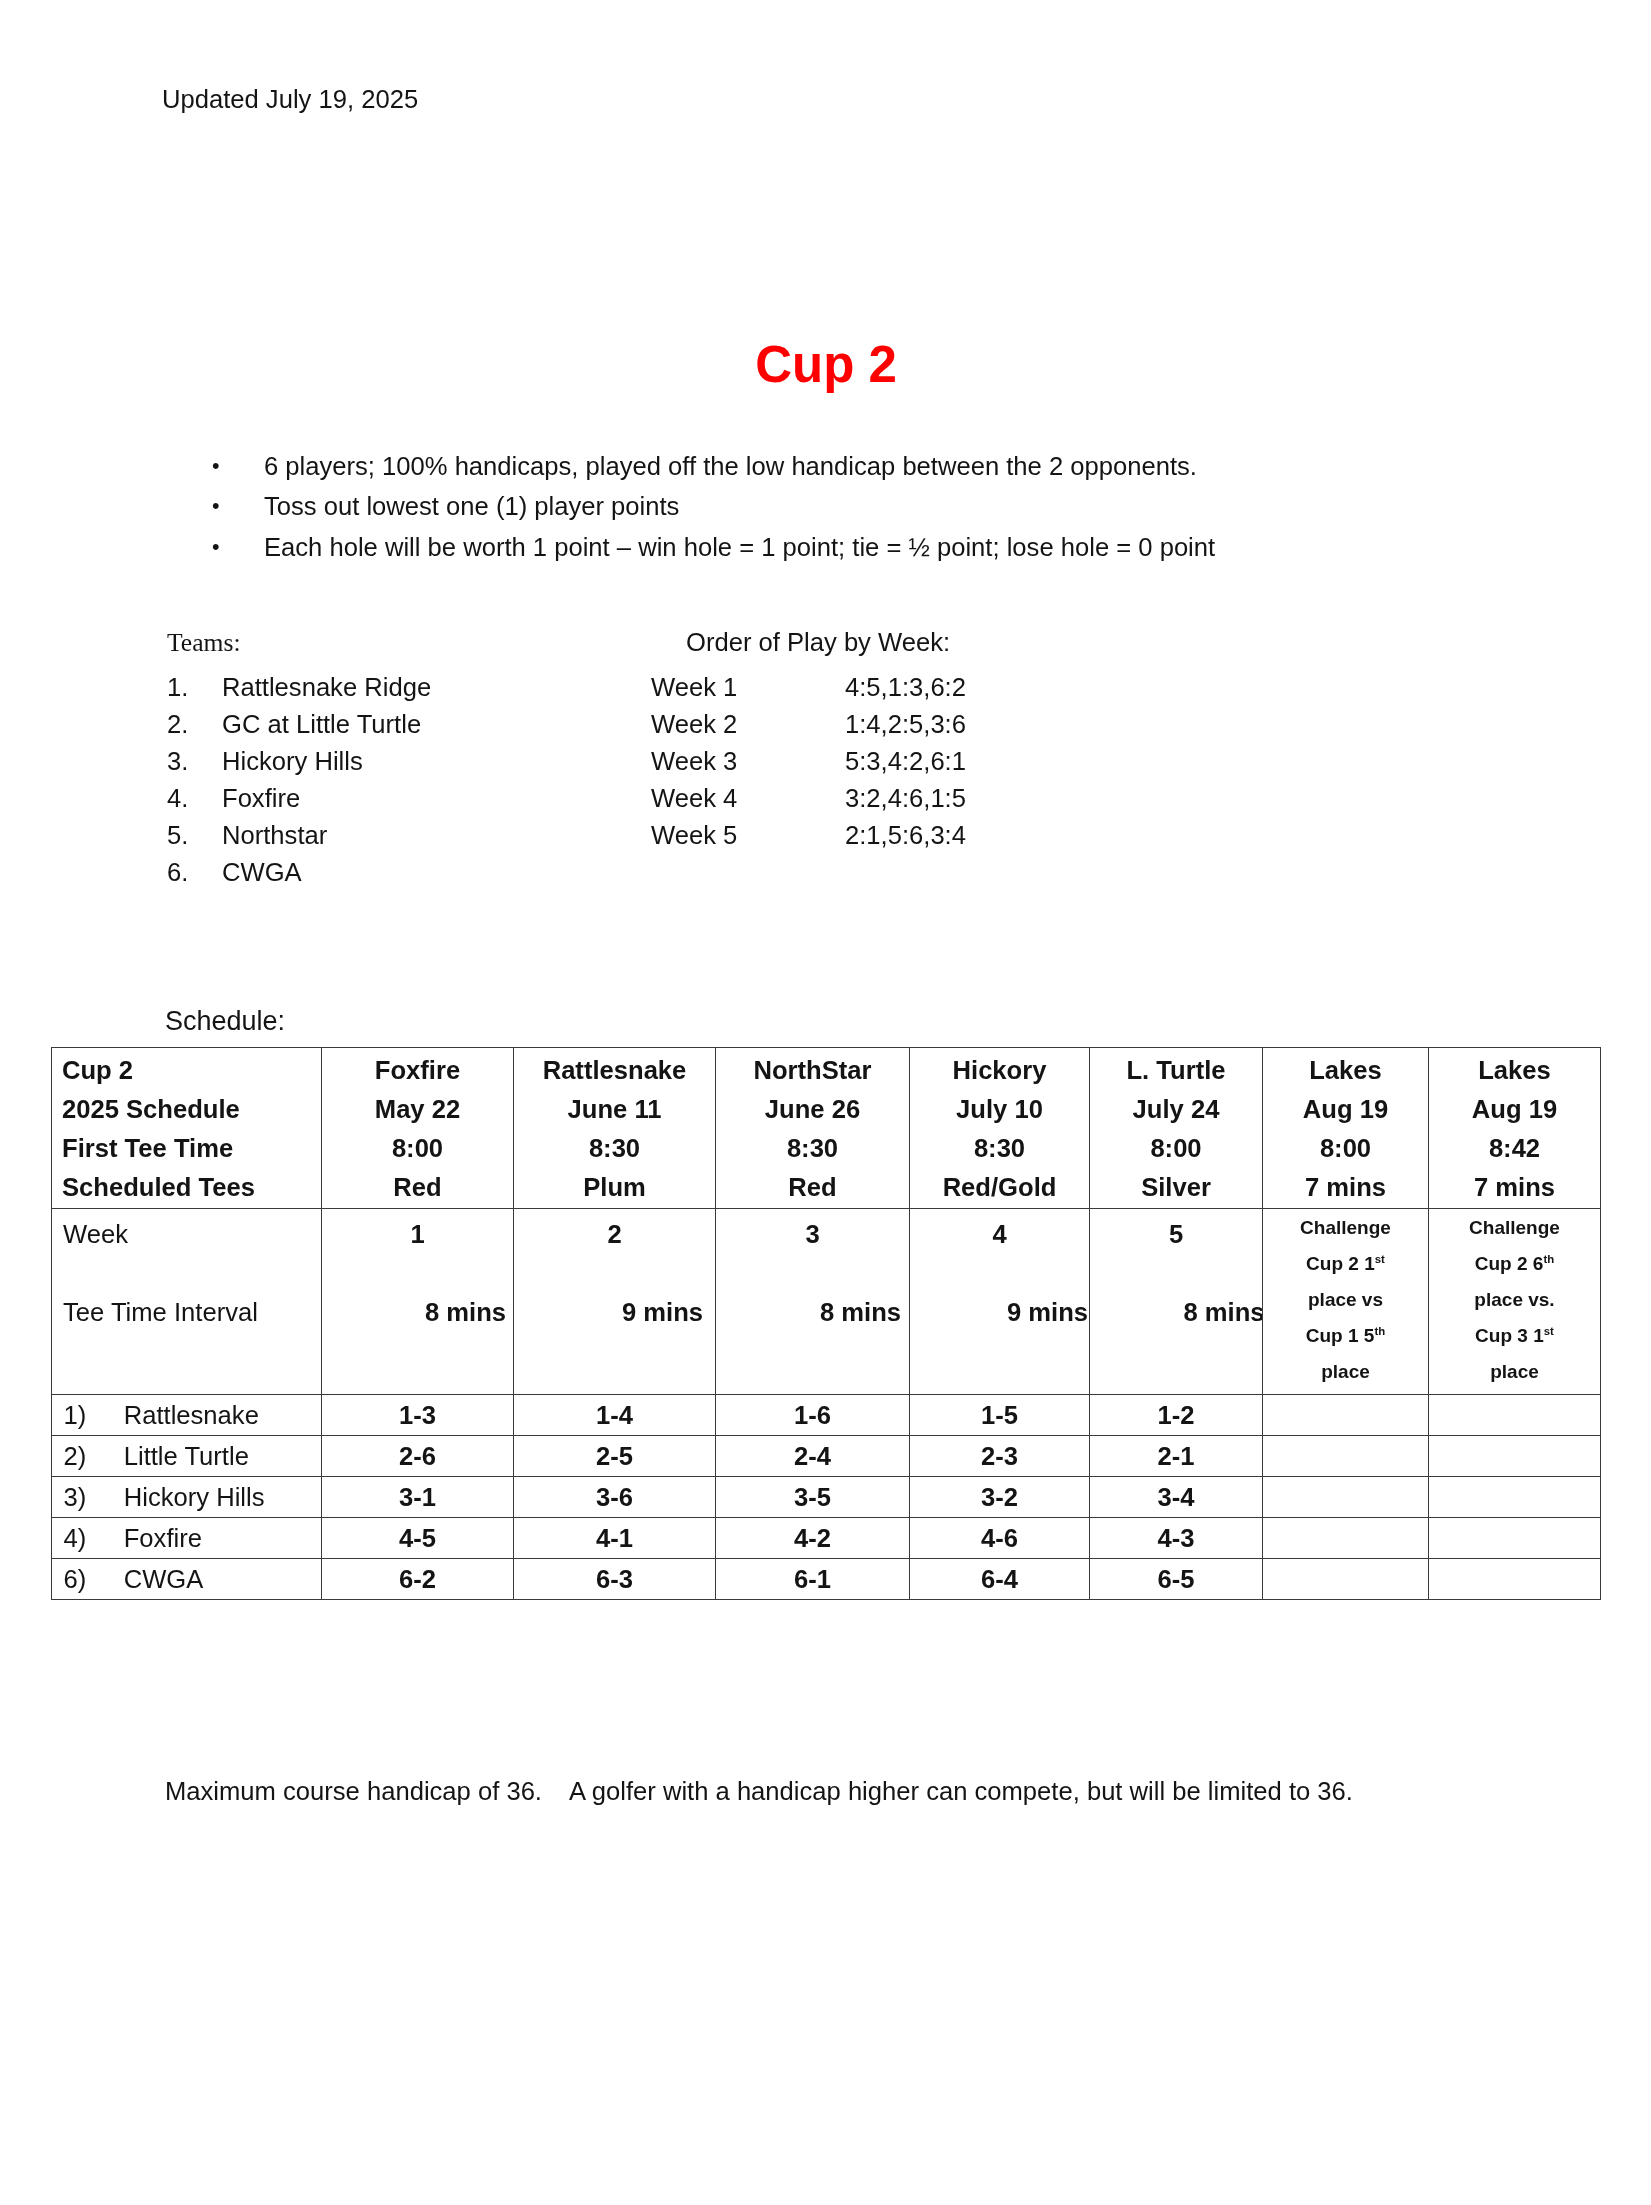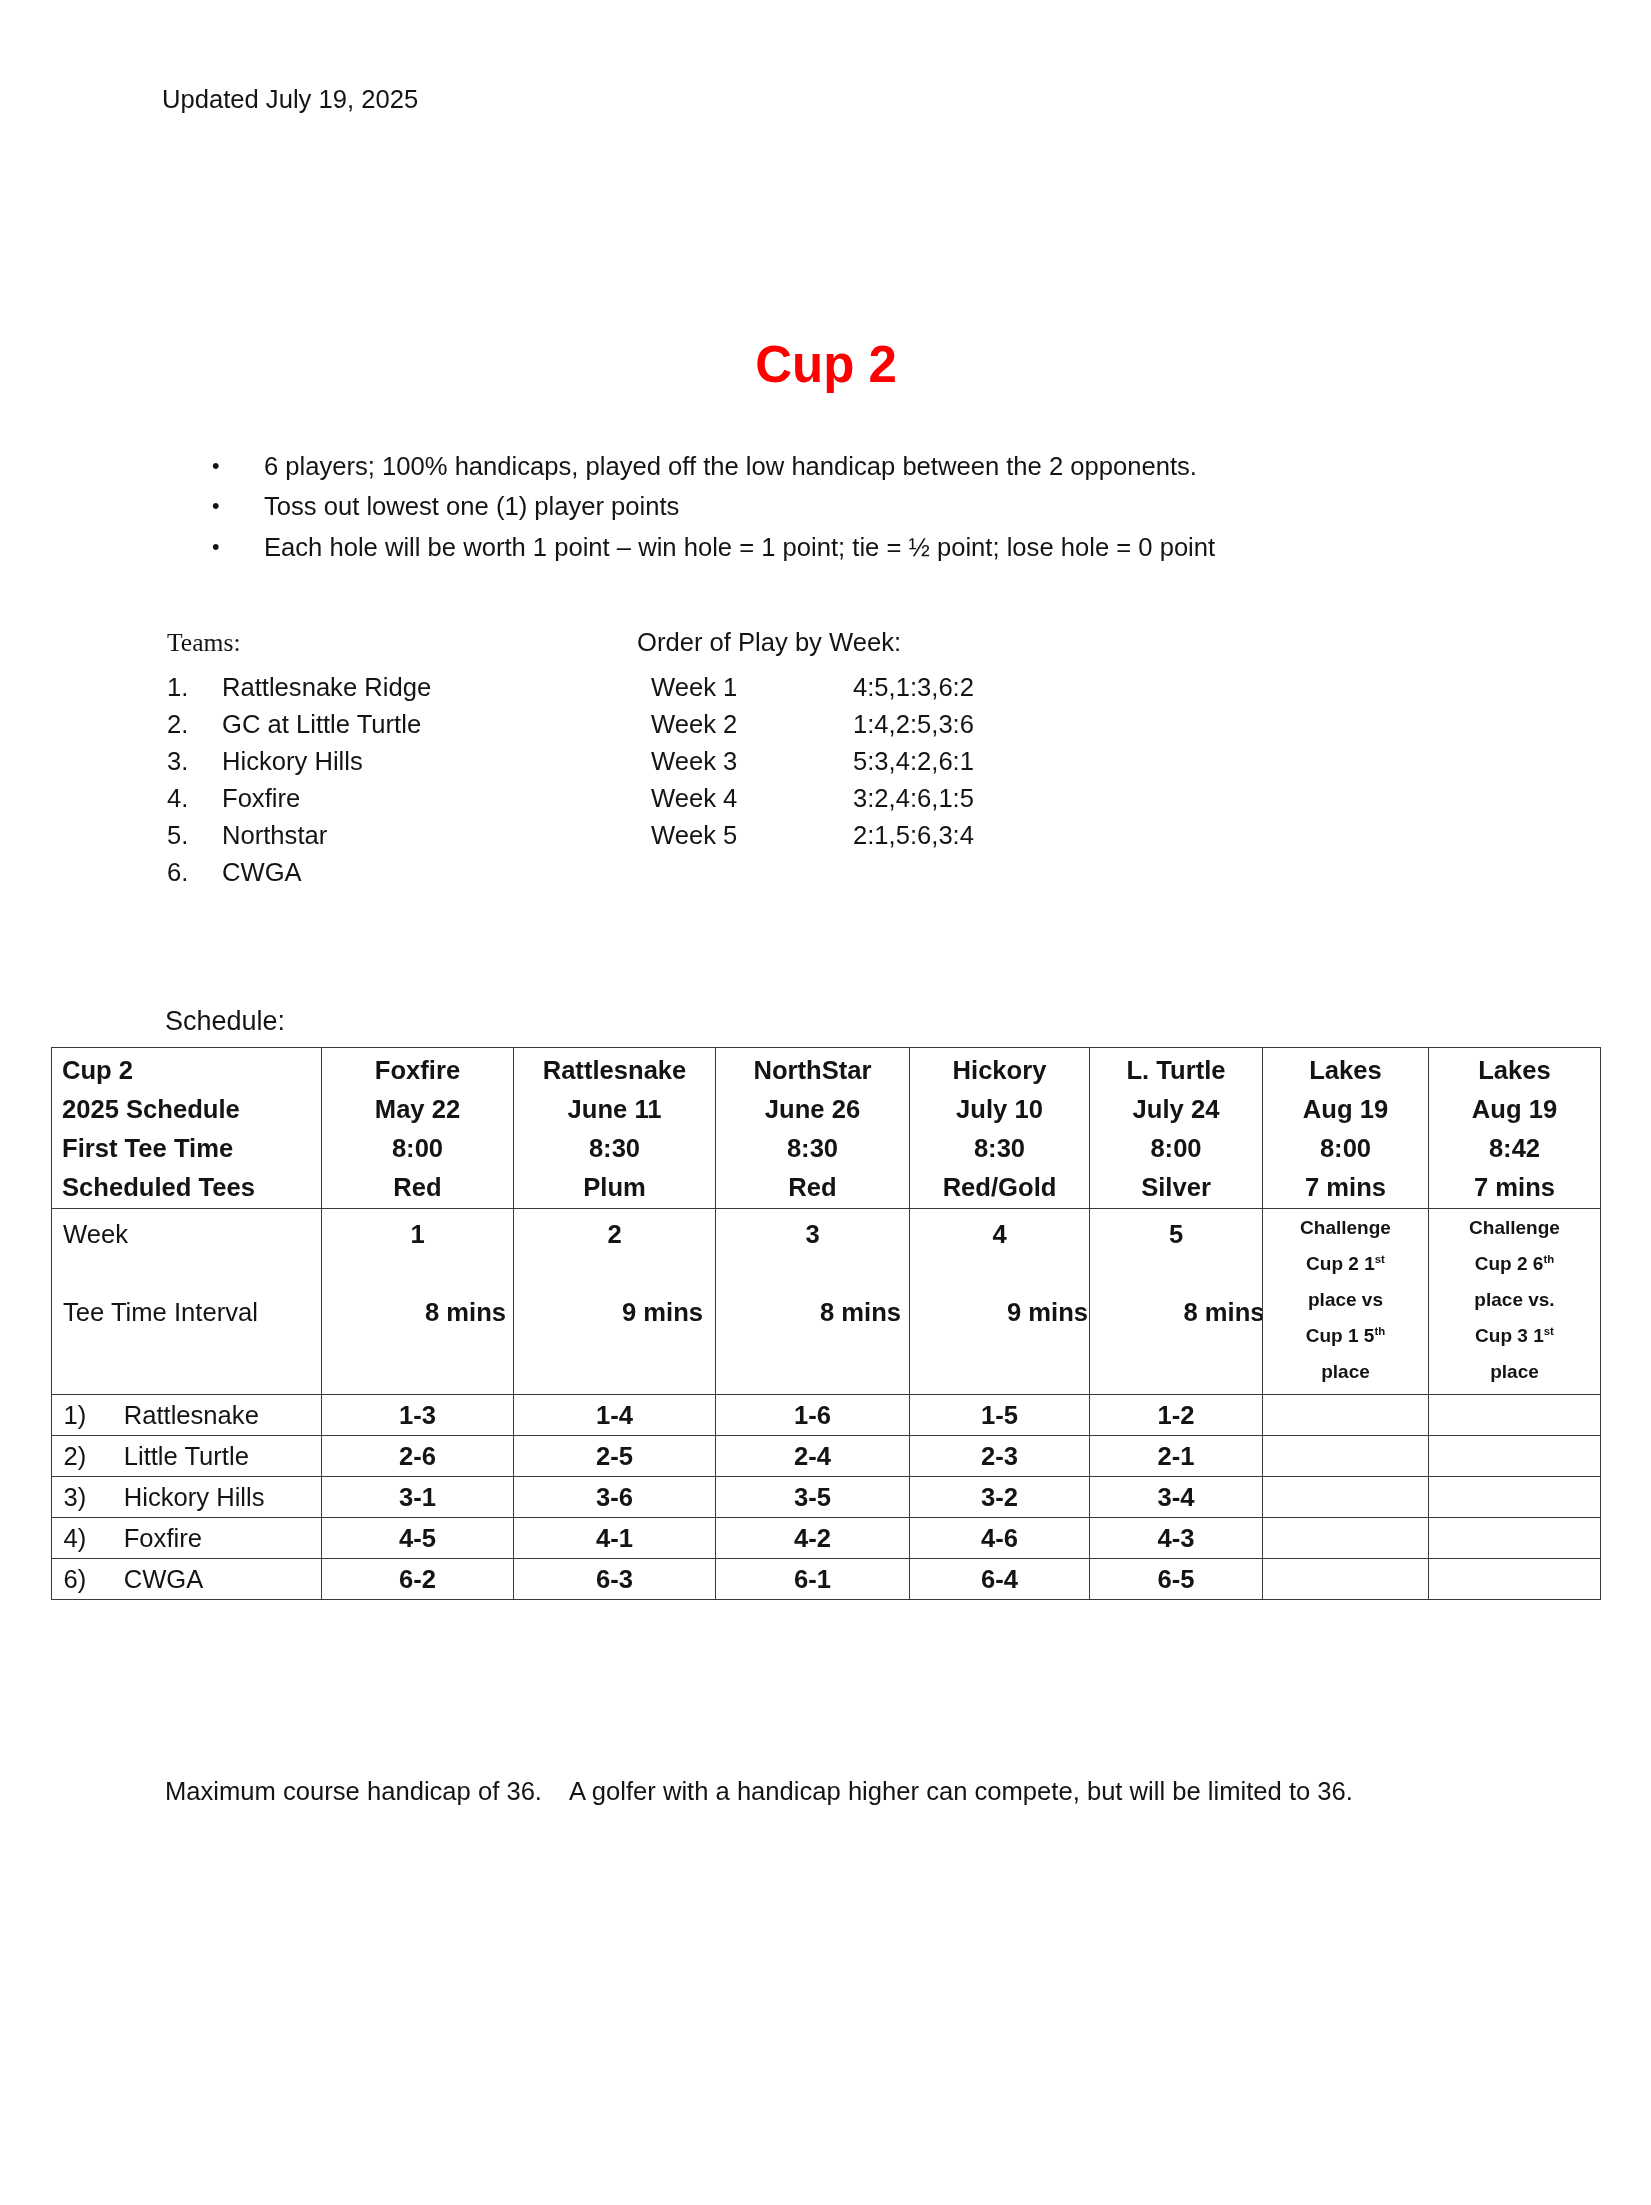--- a/index.html
+++ b/index.html
@@ -8,26 +8,26 @@
     font-family:"Liberation Sans","DejaVu Sans",sans-serif;color:#141414;
     font-size:25.6px;
   }
   .abs{position:absolute;}
   .updated{left:162px;top:85px;text-align:right;}
   .title{left:0;top:335px;width:1652px;text-align:center;font-size:51px;font-weight:bold;margin:0;}
   .bullets{left:212px;top:453px;}
   .bullet-row{display:flex;align-items:flex-start;margin-bottom:14px;line-height:26.4px;}
   .dot{width:52px;font-size:21.5px;line-height:26.4px;}
   .teams-label{left:167px;top:628px;font-family:Liberation Serif, serif;}
-  .order-label{left:637px;top:628px;}
+  .order-label{left:686px;top:628px;}
   .teams-list{left:167px;top:672px;}
   .trow{display:flex;height:37px;line-height:31px;}
   .tnum{width:55px;}
   .order-list{left:651px;top:672px;}
-  .orow{display:flex;height:37px;line-height:31px;gap:8px;}
+  .orow{display:flex;height:37px;line-height:31px;}
   .owk{width:194px;}
   .sched-heading{left:165px;top:1006px;font-size:27px;font-weight:normal;}
   table.sched{
     position:absolute;left:51px;top:1047px;width:1549px;
     border-collapse:collapse;table-layout:fixed;
   }
   table.sched td{border:1.7px solid #3a3a3a;box-sizing:border-box;vertical-align:top;overflow:hidden;}
   tr.r1 td{height:159px;}
   .corner{padding:3.3px 0 0 10px;font-weight:bold;line-height:39px;}
   .venue{padding-top:3.3px;text-align:center;font-weight:bold;line-height:39px;}

